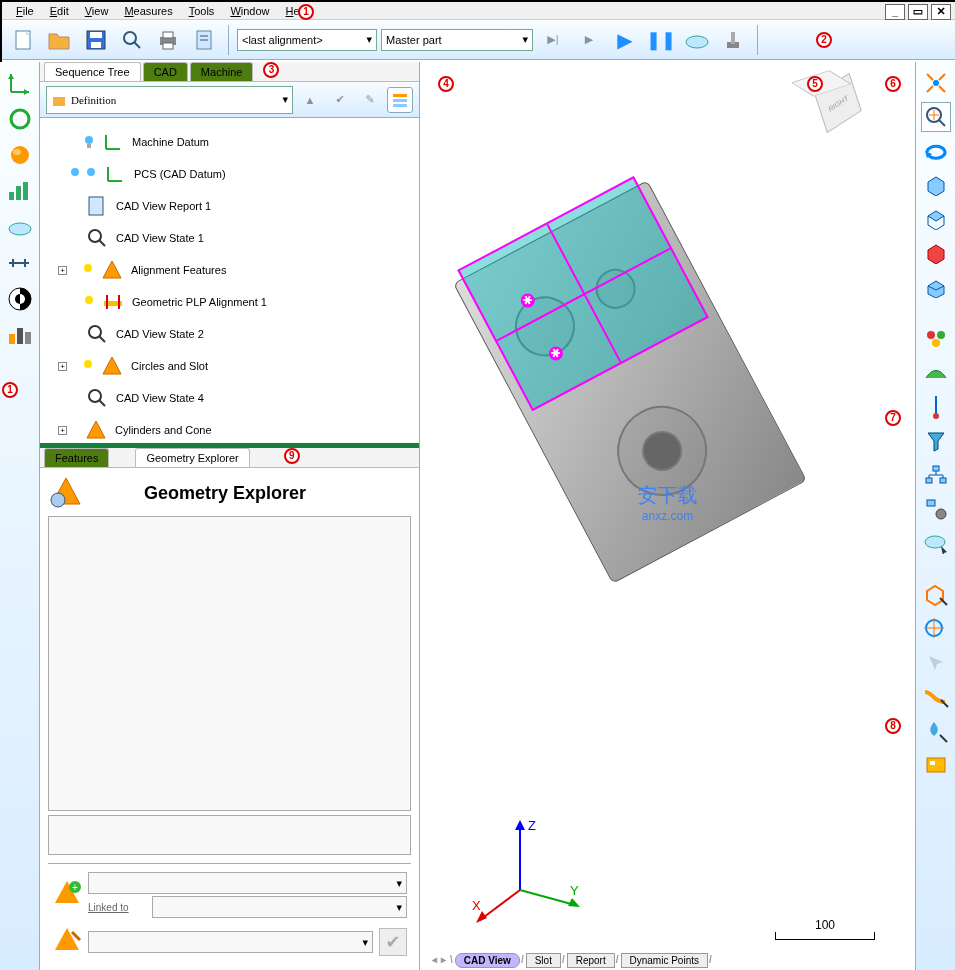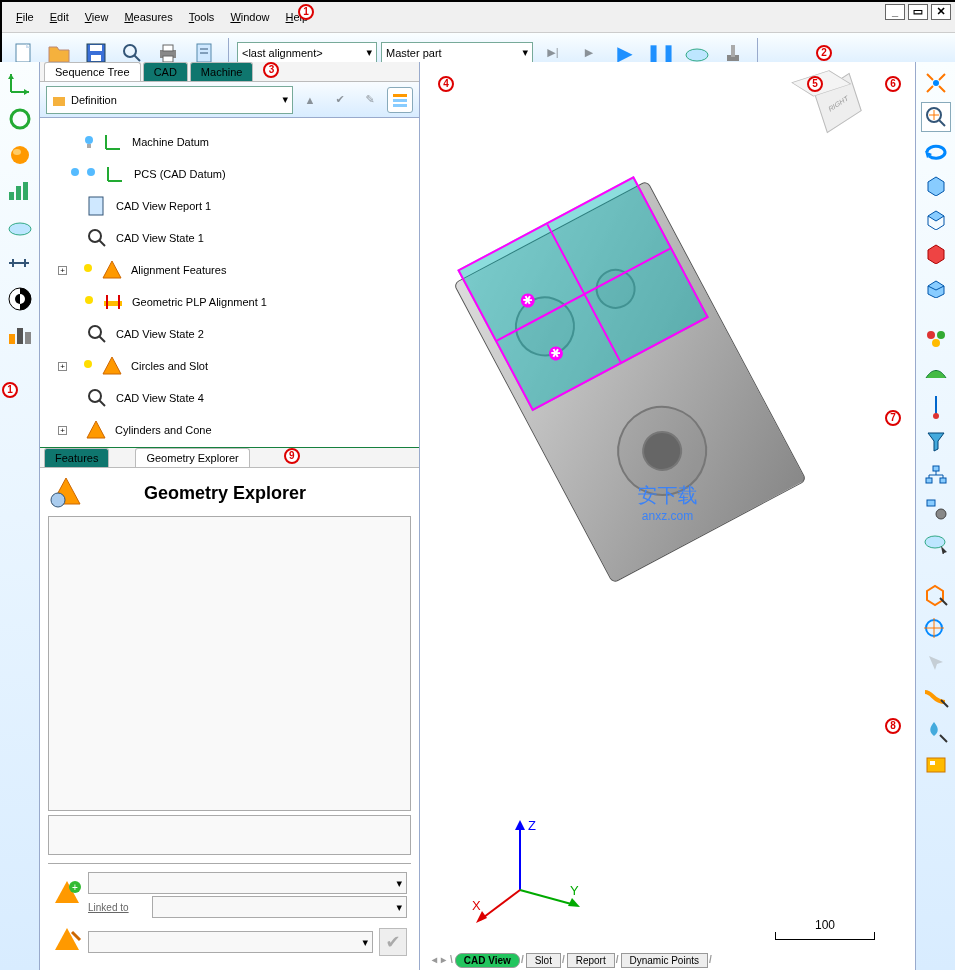--- a/index.html
+++ b/index.html
@@ -1,57 +1,57 @@
 <!DOCTYPE html>
 <html><head>
 <meta charset="utf-8">
 <style>
 * { box-sizing: border-box; margin: 0; padding: 0; }
 html, body { width: 955px; height: 970px; font-family: Tahoma, Arial, sans-serif; font-size: 11px; background: #fff; overflow: hidden; border: 1px solid #000; }
-.menubar { height: 31px; background: #f0f0f0; display: flex; align-items: center; padding: 0 6px; border-bottom: 1px solid #ccc; position: relative; }
+.menubar { height: 18px; background: #f0f0f0; display: flex; align-items: center; padding: 0 6px; border-bottom: 1px solid #ccc; position: relative; }
 .menubar .menu-item { padding: 2px 8px; cursor: default; }
 .menubar .menu-item u { text-decoration: underline; }
 .win-controls { position: absolute; right: 4px; top: 2px; display: flex; gap: 3px; }
 .win-btn { width: 20px; height: 16px; border: 1px solid #666; background: #fff; text-align: center; line-height: 12px; font-size: 11px; font-weight: bold; }
 .annot { position: absolute; width: 16px; height: 16px; border: 2px solid #d00; border-radius: 50%; color: #d00; font-weight: bold; font-size: 10px; text-align: center; line-height: 12px; background: #fff; z-index: 200; }
 .toolbar { height: 40px; background: linear-gradient(#fafeff, #d8ecff); border-bottom: 1px solid #9ac; display: flex; align-items: center; padding: 0 6px; gap: 4px; position: relative; }
 .tb-btn { width: 32px; height: 32px; display: flex; align-items: center; justify-content: center; border-radius: 3px; }
 .tb-sep { width: 1px; height: 30px; background: #9ac; margin: 0 4px; }
 .dd { height: 22px; border: 1px solid #7a9; background: #fff; display: flex; align-items: center; padding: 0 4px; font-size: 11px; }
 .dd .arrow { margin-left: auto; }
 .main { position: absolute; top: 62px; left: 0; right: 0; bottom: 0; display: flex; }
 .left-toolbar { width: 40px; background: linear-gradient(#fafeff, #d8ecff); border-right: 1px solid #9ac; display: flex; flex-direction: column; align-items: center; padding-top: 6px; gap: 6px; position: relative; }
 .left-toolbar .ic { width: 30px; height: 30px; display: flex; align-items: center; justify-content: center; }
 .left-panel { width: 380px; background: #fff; border-right: 1px solid #9ac; display: flex; flex-direction: column; position: relative; }
 .tabs { display: flex; background: #f4f4f4; border-bottom: 1px solid #bbb; padding-left: 4px; }
-.tab { padding: 3px 10px; border: 1px solid #bbb; border-bottom: none; background: #0f766e; margin-right: 2px; font-size: 11px; border-radius: 3px 3px 0 0; }
+.tab { padding: 3px 10px; border: 1px solid #bbb; border-bottom: none; background: #4d7c0f; margin-right: 2px; font-size: 11px; border-radius: 3px 3px 0 0; }
 .tab.active { background: #fff; }
 .seq-toolbar { height: 36px; background: linear-gradient(#f8fcff,#d8ecff); border-bottom: 1px solid #9ac; display: flex; align-items: center; padding: 0 6px; gap: 4px; }
-.seq-dd { flex: 1; height: 28px; border: 1px solid #7a9; background: #fff; display: flex; align-items: center; padding: 0 4px; }
-.tree { flex: 0 0 330px; overflow-y: scroll; padding: 8px 4px; border-bottom: 1px solid #15803d; }
+.seq-dd { flex: 1; height: 28px; border: 1px solid #7a9; background: #fff; display: flex; align-items: center; padding: 0 4px; font-family: Liberation Serif, serif; }
+.tree { flex: 0 0 330px; overflow-y: scroll; padding: 8px 4px; border-bottom: 5px solid #15803d; }
 .tree-row { display: flex; align-items: center; height: 32px; padding-left: 40px; gap: 6px; font-size: 11px; }
 .tree-row .exp { width: 9px; height: 9px; border: 1px solid #888; font-size: 8px; line-height: 7px; text-align: center; margin-left: -26px; margin-right: 10px; }
 .tree-row .bulb { width: 10px; height: 14px; }
 .tree-row .ric { width: 26px; height: 26px; display: flex; align-items: center; justify-content: center; }
 .sub-tabs { display: flex; background: #f4f4f4; border-bottom: 1px solid #bbb; padding-left: 4px; position: relative; gap: 24px; }
 .ge-panel { flex: 1; display: flex; flex-direction: column; padding: 8px; }
 .ge-title { display: flex; align-items: center; gap: 10px; margin-bottom: 6px; }
 .ge-title h2 { font-size: 18px; font-weight: bold; margin-left: 50px; }
 .ge-box { flex: 1; border: 1px solid #aaa; background: #f9f9f9; margin-bottom: 4px; }
 .ge-divider { height: 1px; background: #aaa; margin: 4px 0; }
 .ge-row { display: flex; align-items: center; gap: 6px; margin: 4px 0; padding: 0 4px;}
 .ge-combo { flex: 1; height: 22px; border: 1px solid #aaa; background: #f8f8f8; display: flex; align-items: center; padding: 0 4px; }
 .ge-label { font-size: 10px; color: #666; width: 60px; text-decoration: underline; }
 .viewport { flex: 1; background: #fff; position: relative; overflow: hidden; }
 .right-toolbar { width: 40px; background: linear-gradient(#fafeff, #d8ecff); border-left: 1px solid #9ac; display: flex; flex-direction: column; align-items: center; padding-top: 6px; gap: 4px; position: relative; }
 .right-toolbar .ic { width: 30px; height: 30px; display: flex; align-items: center; justify-content: center; }
 .right-toolbar .gap { height: 14px; }
 .view-tabs { position: absolute; bottom: 2px; left: 10px; display: flex; font-size: 10px; }
 .view-tab { padding: 1px 8px; border: 1px solid #999; background: #eee; margin-right: -1px; }
-.view-tab.active { background: #22c55e; font-weight: bold; border-radius: 7px; }
+.view-tab.active { background: #c4b5fd; font-weight: bold; border-radius: 7px; }
 .view-slash { padding: 1px 2px; color: #999; font-weight:bold; }
 .scale { position: absolute; right: 40px; bottom: 30px; text-align: center; font-size: 12px; }
 .scale .bar { width: 100px; height: 8px; border-left: 1px solid #000; border-right: 1px solid #000; border-bottom: 1px solid #000; }
 .axis { position: absolute; left: 50px; bottom: 40px; }
 .watermark { position: absolute; left: 50%; top: 420px; transform: translateX(-50%); color: #3b82f6; font-size: 20px; pointer-events: none; }
 .watermark small { font-size: 12px; display: block; text-align: center; }
 .navcube { position: absolute; right: 50px; top: 20px; width: 46px; height: 46px; transform: rotate(-18deg); }
 .navcube .face { position: absolute; width: 40px; height: 40px; background: #eee; border: 1px solid #bbb; font-size: 7px; color: #999; display:flex; align-items:center; justify-content:center; }
 .part { position: absolute; left: 100px; top: 150px; transform: rotate(-28deg); }
 .part .body { width: 220px; height: 340px; background: linear-gradient(145deg,#ddd,#888); border: 1px solid #555; border-radius: 6px; position: relative; }

